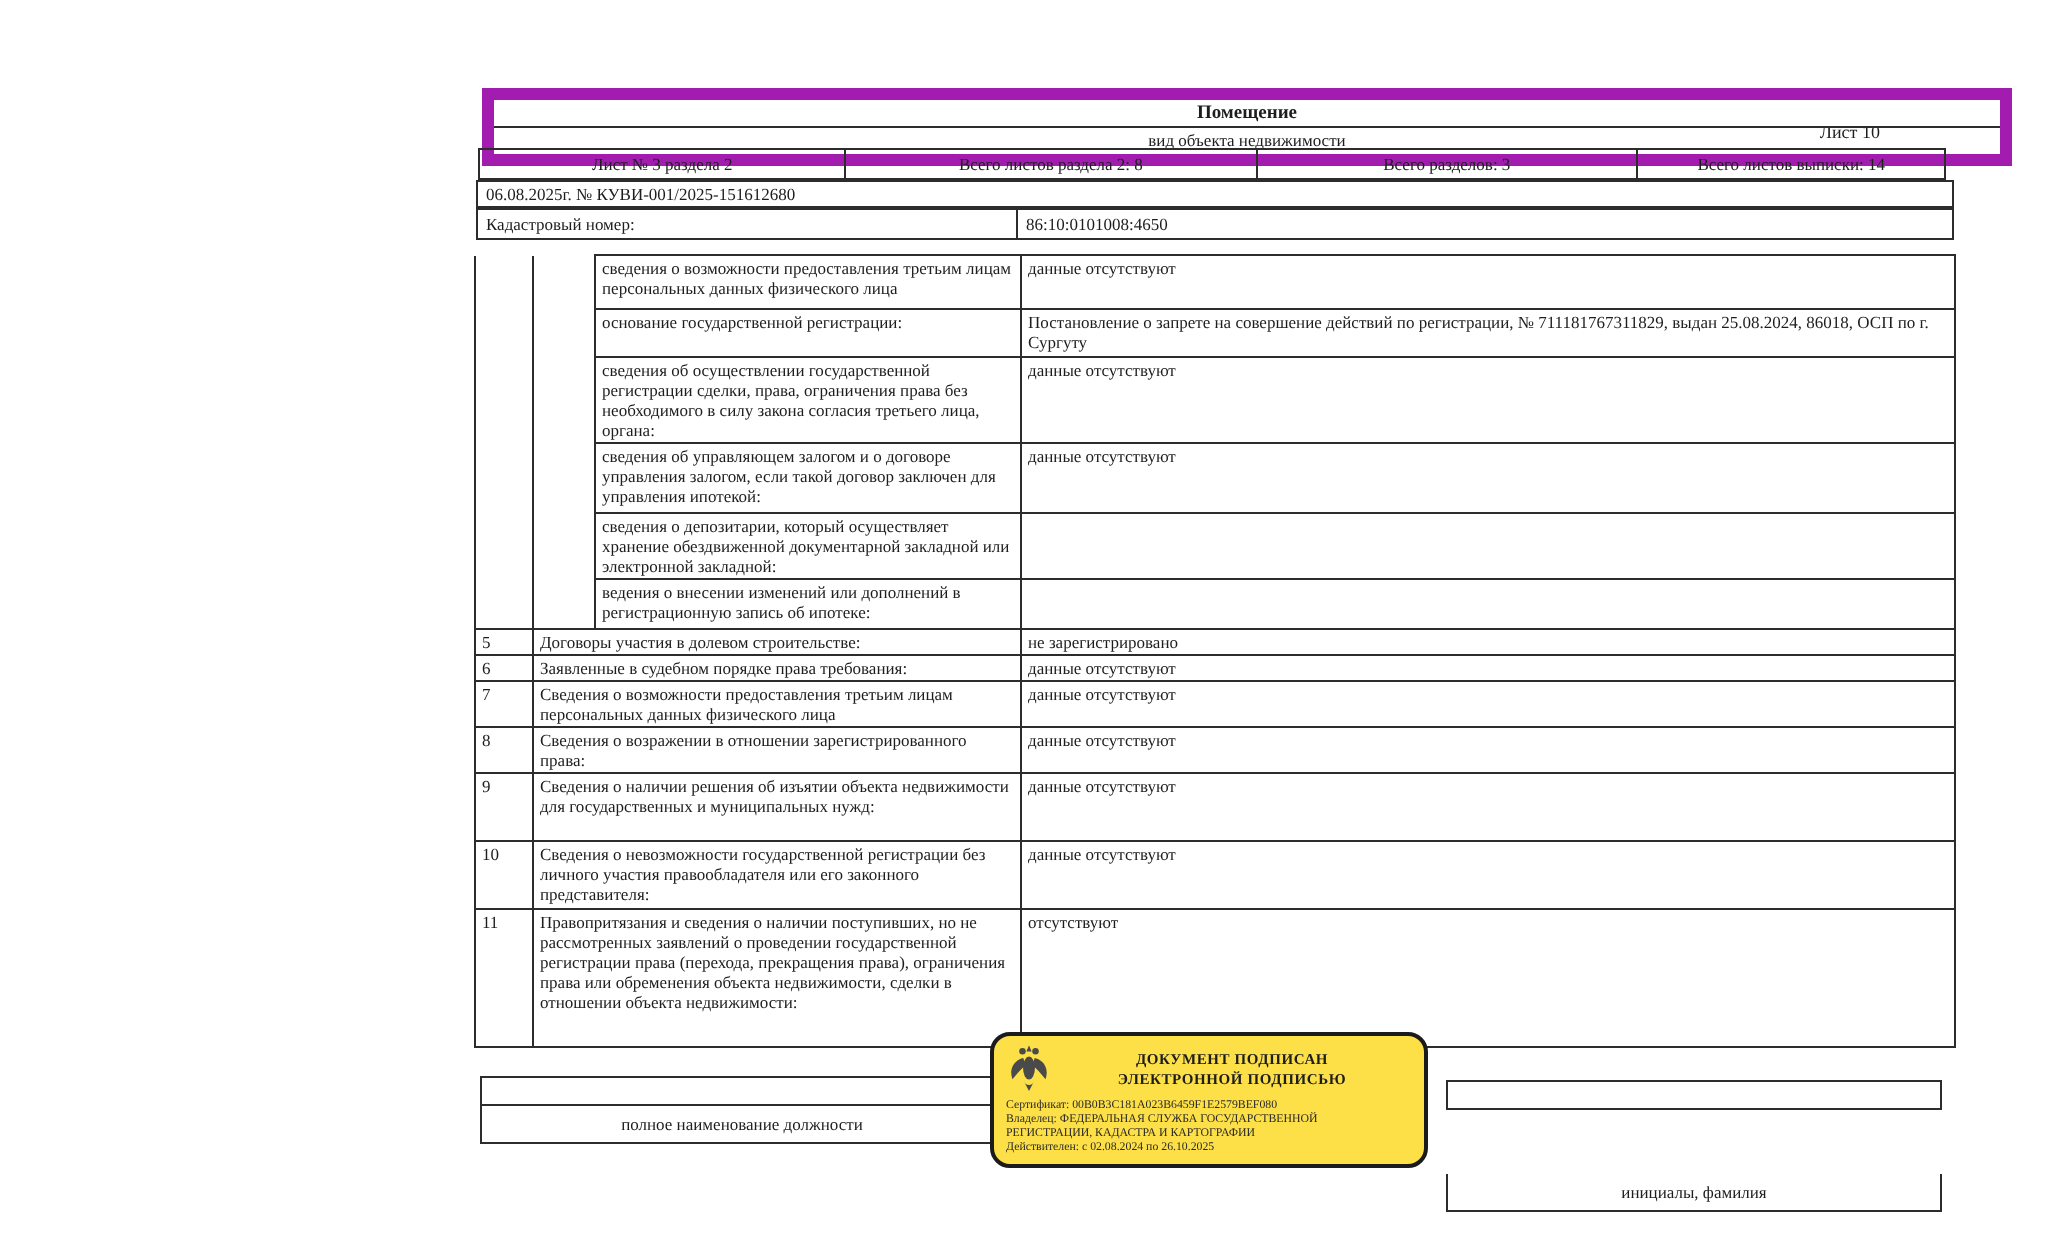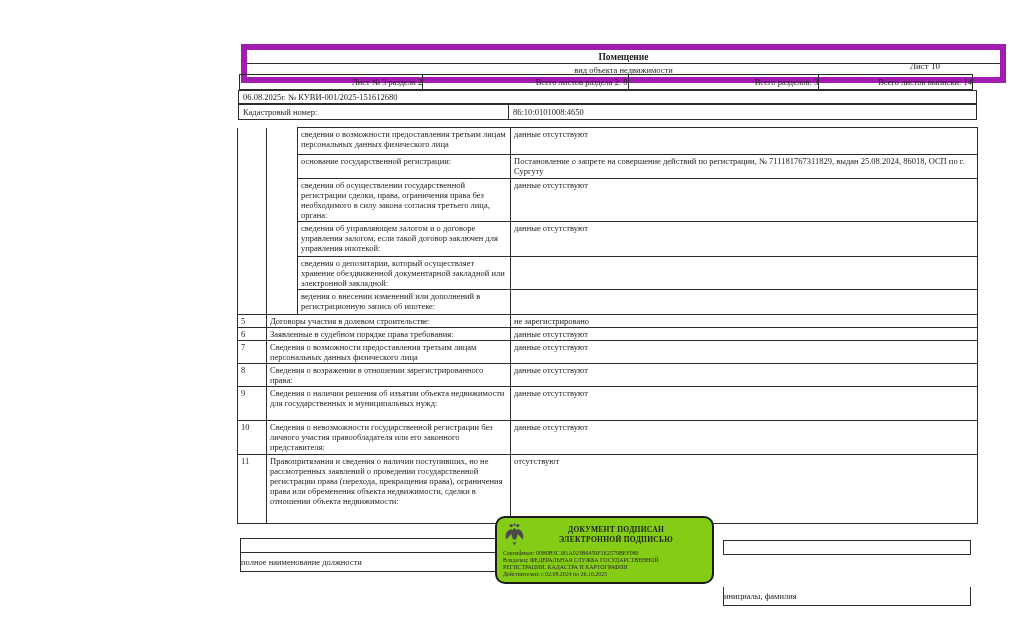--- a/index.html
+++ b/index.html
@@ -7,48 +7,48 @@
        font-family:"Liberation Serif","DejaVu Serif",serif;color:#1d1d1d;}
   .doc{position:absolute;left:237px;top:24px;width:741px;height:575px;}
   .abs{position:absolute;box-sizing:border-box;}
 
   
   .sheet-label{top:1px;right:38px;font-size:9px;margin-top:36px;}
   .type-box{top:20px;left:4px;width:765px;border:6px solid #a21caf;text-align:center;}
   .type-box .l1{font-size:9.5px;font-weight:bold;padding:2px 0 1px;border-bottom:1px solid #2c2c2c;}
   .type-box .l2{font-size:8.5px;padding:1px 0 2px;}
   .hcells{top:50px;left:2px;width:737px;display:flex;}
-  .hcell{border:1px solid #2c2c2c;margin-left:-1px;text-align:right;font-size:8.5px;
+  .hcell{border:1px solid #2c2c2c;margin-left:-1px;text-align:center;font-size:8.5px;
          padding:2px 0;box-sizing:border-box;}
   .hcell:first-child{margin-left:0;}
   .hc1{width:25%;} .hc2{width:28%;} .hc3{width:26%;} .hc4{width:21%;}
   .docnum{top:66px;left:1px;width:739px;border:1px solid #2c2c2c;font-size:8.5px;padding:1px 4px;}
   .cadrow{top:80px;left:1px;width:739px;display:flex;}
   .cadrow>div{border:1px solid #2c2c2c;font-size:8.5px;padding:2px 4px;box-sizing:border-box;font-family:Liberation Serif, serif;}
   .cad-label{width:271px;}
   .cad-value{flex:1;margin-left:-1px;}
 
   
   .main-table{top:103px;left:0;width:740px;}
   table{border-collapse:collapse;table-layout:fixed;width:740px;
         font-size:8.5px;line-height:10px;padding-left:16px;}
   col.c-num{width:29px;} col.c-ind{width:31px;} col.c-lbl{width:213px;} col.c-val{width:467px;}
   td{border:1px solid #2c2c2c;vertical-align:top;padding:1px 3px 1px 3px;overflow:hidden;}
   td.blank{border-top:none;border-bottom:none;}
 
   
   .sig{display:flex;flex-direction:column;}
   .sig .s-top{border:1px solid #2c2c2c;height:13px;}
-  .sig .s-bot{border:1px solid #2c2c2c;border-top:none;height:19px;text-align:left;
+  .sig .s-bot{border:1px solid #2c2c2c;border-top:none;height:19px;text-align:center;
               font-size:8.5px;padding-top:4px;box-sizing:border-box;}
   .sig-left{top:514px;left:3px;width:262px;}
   .sig-right{top:516px;left:486px;width:248px;gap:32px;}
 
   
-  .stamp{top:492px;left:258px;width:219px;height:68px;background:#84cc16;
+  .stamp{top:492px;left:258px;width:219px;height:68px;background:#fde047;
          border:2px solid #1b1b1b;border-radius:10px;z-index:5;padding:3px 6px 2px;}
   .stamp-head{display:flex;align-items:center;}
   .stamp-emblem{width:23px;height:27px;flex:0 0 23px;}
   .stamp-titles{flex:1;text-align:center;font-size:7.5px;font-weight:bold;line-height:9.5px;
                 letter-spacing:.3px;}
   .stamp-details{margin-top:2px;font-size:5.9px;line-height:7px;color:#2a2a2a;}
 </style>
 </head>
 <body>
 

